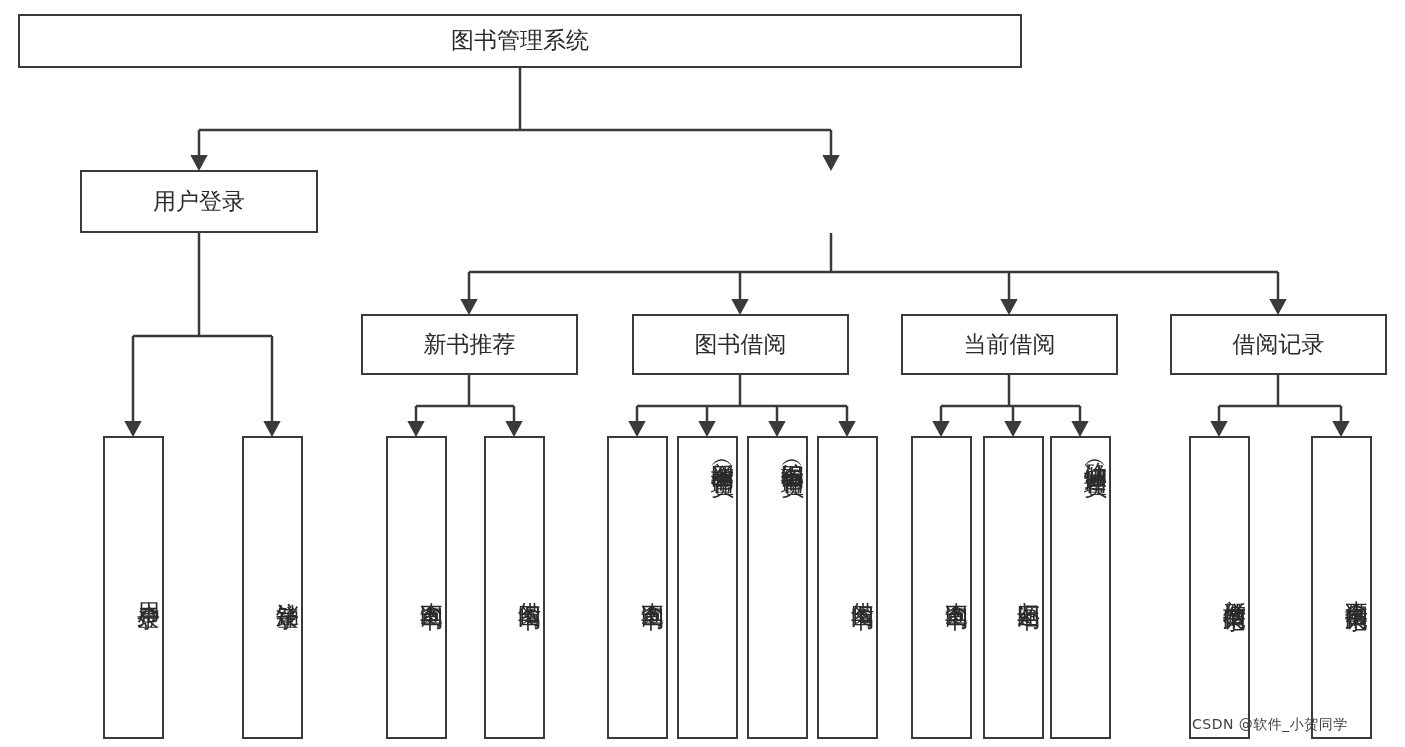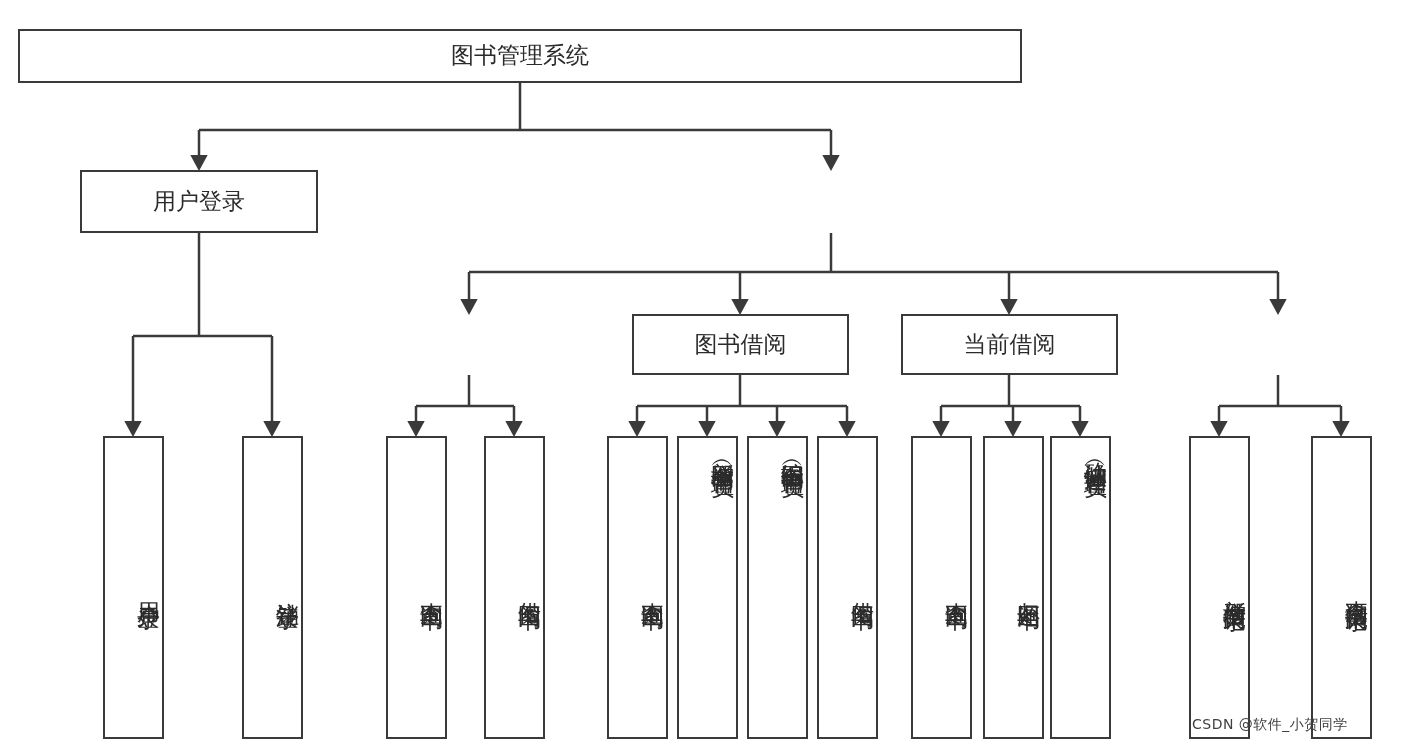--- a/index.html
+++ b/index.html
@@ -116,33 +116,39 @@
       <path d="M 1013 406 L 1013 434" marker-end="url(#arrow)"></path>
       <path d="M 1080 406 L 1080 434" marker-end="url(#arrow)"></path>
 
       <path d="M 1278 375 L 1278 406"></path>
       <path d="M 1219 406 L 1341 406"></path>
       <path d="M 1219 406 L 1219 434" marker-end="url(#arrow)"></path>
       <path d="M 1341 406 L 1341 434" marker-end="url(#arrow)"></path>
     </g>
   </svg>
 
-  <div class="node root" style="left:18px; top:14px; width:1004px; height:54px;margin-top:15px;">
+  <div class="node root" style="left:18px; top:14px; width:1004px; height:54px;">
     <span>图书管理系统</span>
   </div>
 
   <div class="node horiz" style="left:80px; top:170px; width:238px; height:63px;">
     <span>用户登录</span>
   </div>
 
+  <div class="node horiz" style="left:361px; top:314px; width:217px; height:61px;">
+    <span>新书推荐</span>
+  </div>
   <div class="node horiz" style="left:901px; top:314px; width:217px; height:61px;">
     <span>当前借阅</span>
   </div>
   <div class="node horiz" style="left:632px; top:314px; width:217px; height:61px;">
     <span>图书借阅</span>
+  </div>
+  <div class="node horiz" style="left:1170px; top:314px; width:217px; height:61px;">
+    <span>借阅记录</span>
   </div>
 
   <div class="node leaf" style="left:103px; top:436px; width:61px; height:303px; justify-content:center;">
     <span class="leaf-text">用户登录</span>
   </div>
   <div class="node leaf" style="left:242px; top:436px; width:61px; height:303px; justify-content:center;">
     <span class="leaf-text">注销登录</span>
   </div>
   <div class="node leaf" style="left:386px; top:436px; width:61px; height:303px; justify-content:center;">
     <span class="leaf-text">查询图书</span>

